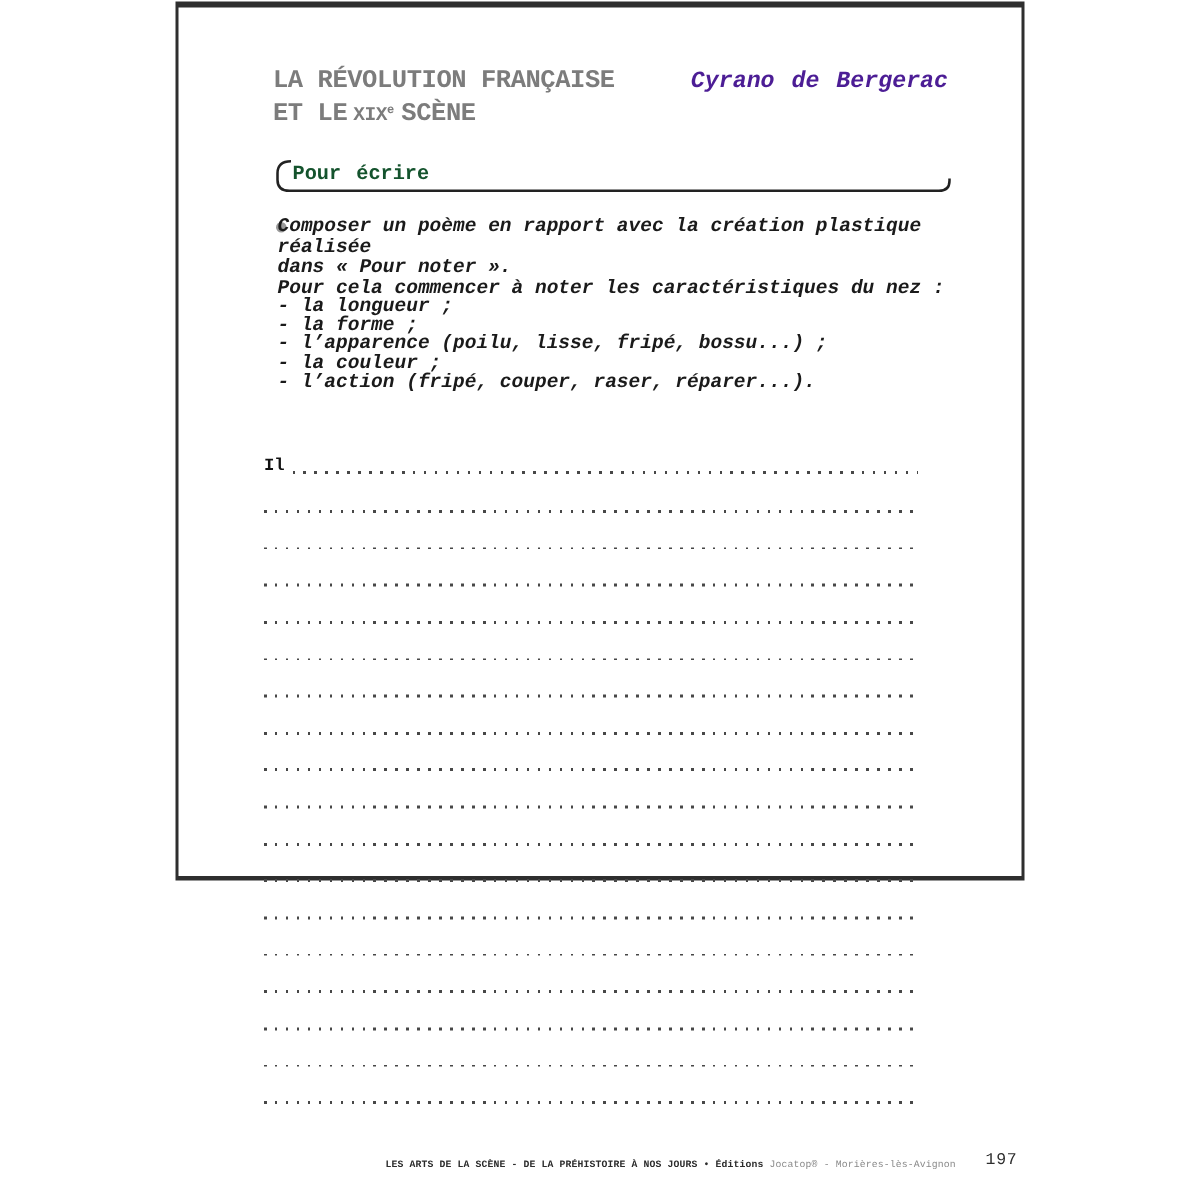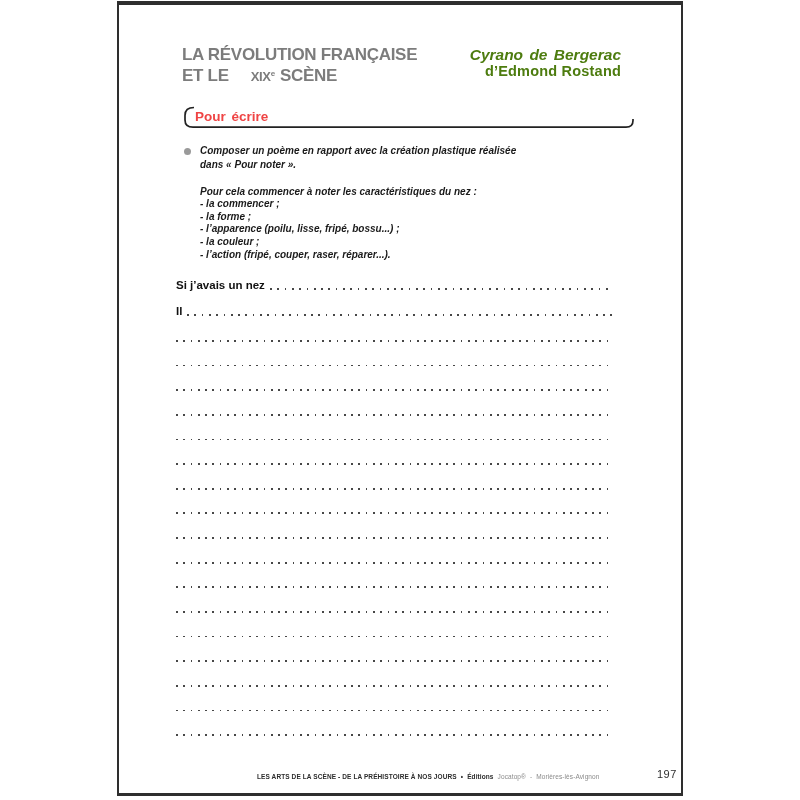--- a/index.html
+++ b/index.html
@@ -1,46 +1,46 @@
 <!DOCTYPE html>
 <html><head>
 <meta charset="utf-8">
 <style>
   * { margin:0; padding:0; box-sizing:border-box; }
   html,body { width:800px; height:800px; background:#ffffff;
     font-family:"Liberation Sans", sans-serif; color:#1a1a1a; overflow:hidden; }
 
-  .page { position:absolute; left:117px; top:1px; width:566px; height:795px;
-    background:#ffffff; border:solid #2e2e2e; border-width:4px 2px 3px 2px; }
+  .page { position:absolute; left:117px; top:1px; width:566px; height:586px;
+    background:#ffffff; border:solid #2e2e2e; border-width:4px 2px 3px 2px;font-family:Liberation Mono, monospace; }
 
   
   .chapter-title { position:absolute; left:63px; top:40px;
     font-size:17px; font-weight:bold; line-height:19px;
     color:#7c7c7c; letter-spacing:-0.3px; }
   .ct-line2 .roman { font-size:13px; }
   .ct-line2 sup { font-size:8px; vertical-align:5px; }
-  .ct-line2 .sp-l { margin-right:22px; }
+  .ct-line2 .sp-l { margin-right:4px; }
   .ct-line2 .sp-r { margin-left:5px; }
 
-  .work-ref { position:absolute; right:60px; top:41px; text-align:right;
-    color:#4d7c0f; line-height:17px; }
+  .work-ref { position:absolute; right:49px; top:41px; 
+    color:#4c1d95; line-height:17px; }
   .work-title { font-size:15.5px; font-weight:bold; font-style:italic; word-spacing:2px; }
   .work-author { font-size:14.5px; font-weight:bold; letter-spacing:0.2px; }
 
   
   .section-tab { position:absolute; left:62px; top:101px; width:457px; height:24px; }
   .section-tab svg { position:absolute; left:0; top:0; }
   .section-label { position:absolute; left:14px; top:3px;
-    font-size:13.5px; font-weight:bold; color:#ef4444; word-spacing:2px; }
+    font-size:13.5px; font-weight:bold; color:#14532d; word-spacing:2px; }
 
   
   .bullet { position:absolute; left:65px; top:143px; width:7px; height:7px;
     border-radius:50%; background:#9a9a9a; }
-  .instruction, .subinstruction, .items { position:absolute; left:81px;
-    font-size:10px; font-weight:bold; font-style:italic; color:#1a1a1a; }
+  .instruction, .subinstruction, .items { position:absolute; left:66px;
+    font-size:13px; font-weight:bold; font-style:italic; color:#1a1a1a; }
   .instruction { top:139px; line-height:13.5px; }
   .subinstruction { top:180px; line-height:13px; }
   .items { top:193px; line-height:12.7px; }
 
   
   .write-line { position:absolute; left:57px; width:436px; display:flex;
     align-items:flex-end; height:14px; }
   .write-line .prompt { font-size:11.5px; font-weight:bold; color:#111;
     white-space:pre; line-height:14px; }
   .dots-fill { flex:1; height:1.8px; margin:0 0 2px 5px;
@@ -66,51 +66,46 @@
 
 <div class="page">
 
   <div class="chapter-title">
     <div class="ct-line1">LA RÉVOLUTION FRANÇAISE</div>
     <div class="ct-line2"><span class="sp-l">ET LE</span><span class="roman">XIX</span><sup>e</sup><span class="sp-r">SCÈNE</span></div>
   </div>
 
   <div class="work-ref">
     <div class="work-title">Cyrano de Bergerac</div>
-    <div class="work-author">d’Edmond Rostand</div>
   </div>
 
   <div class="section-tab">
     <svg width="457" height="24" viewBox="0 0 457 24">
       <path d="M 13 1.5 Q 4 1.5 4 9.5 L 4 14 Q 4 21.2 12 21.2 L 445 21.2 Q 452 21.2 452 14.5 L 452 13" fill="none" stroke="#222222" stroke-width="1.7"></path>
     </svg>
     <span class="section-label">Pour écrire</span>
   </div>
 
   <span class="bullet"></span>
 
   <div class="instruction">
     <div>Composer un poème en rapport avec la création plastique réalisée</div>
     <div>dans « Pour noter ».</div>
   </div>
 
   <div class="subinstruction">Pour cela commencer à noter les caractéristiques du nez :</div>
 
   <div class="items" id="items-list">
-      <div>- la commencer ;</div>
+      <div>- la longueur ;</div>
       <div>- la forme ;</div>
       <div>- l’apparence (poilu, lisse, fripé, bossu...) ;</div>
       <div>- la couleur ;</div>
       <div>- l’action (fripé, couper, raser, réparer...).</div>
     </div>
 
-  <div class="write-line wl1">
-    <span class="prompt">Si j’avais un nez</span>
-    <span class="dots-fill"></span>
-  </div>
 
   <div class="write-line wl2">
     <span class="prompt">Il</span>
     <span class="dots-fill"></span>
   </div>
 
   <div class="blank-lines" id="blank-lines">
       <div class="blank-line"></div>
       <div class="blank-line"></div>
       <div class="blank-line"></div>

